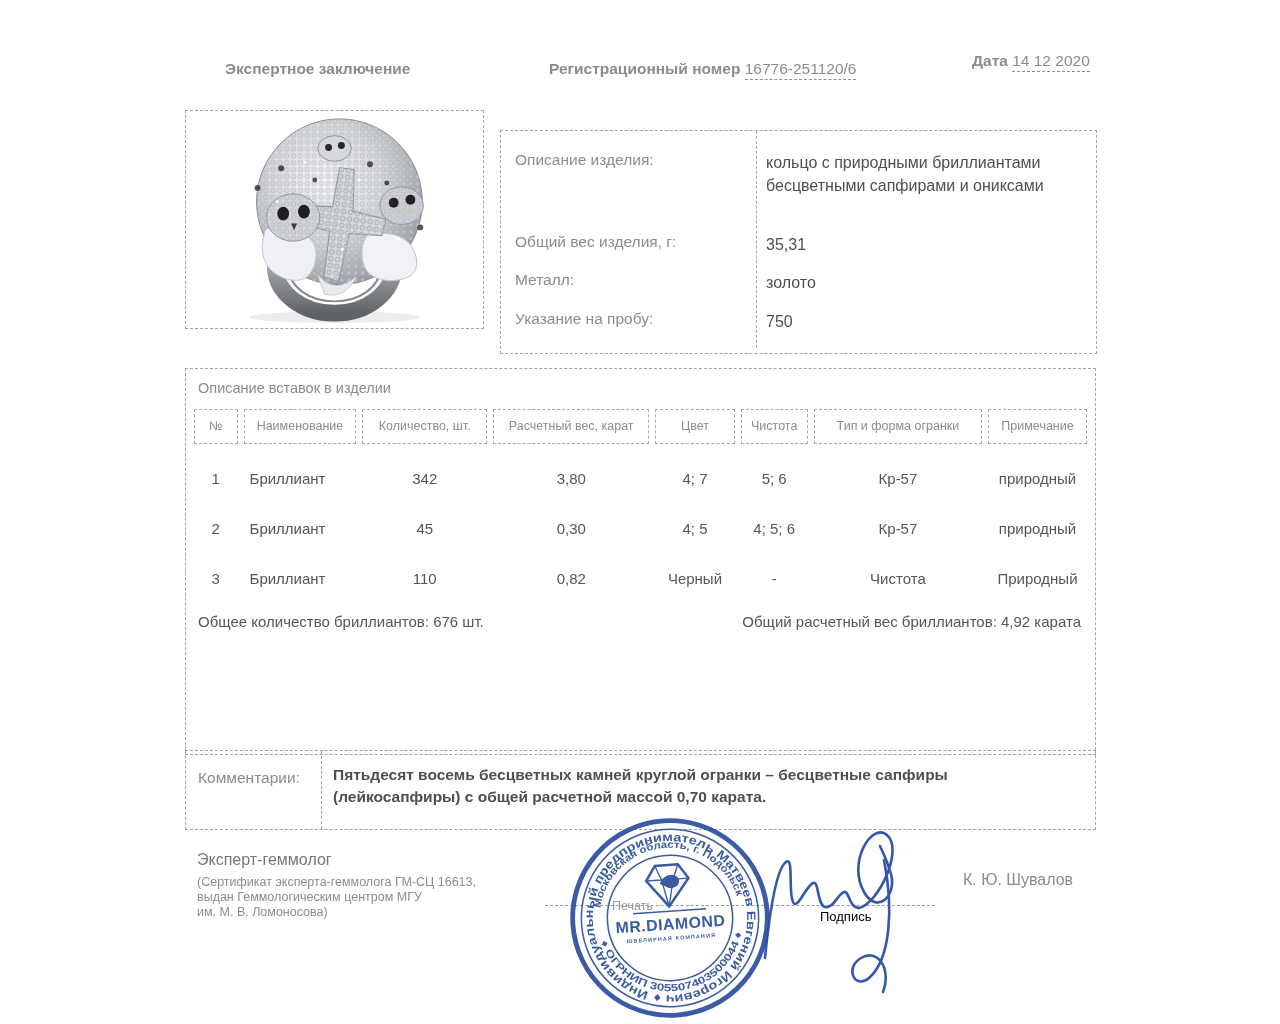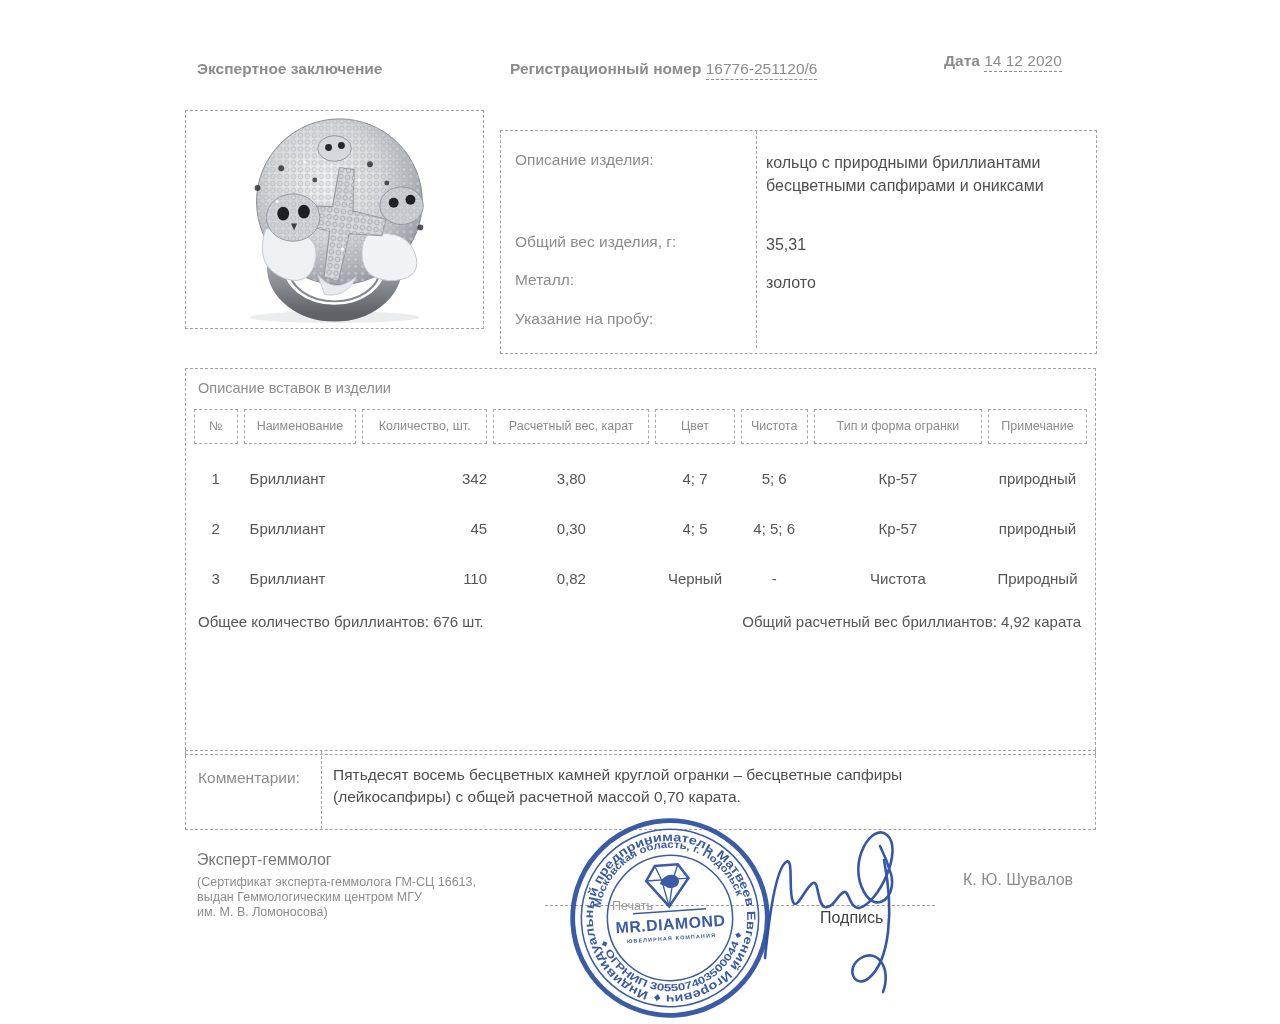--- a/index.html
+++ b/index.html
@@ -1,64 +1,64 @@
 <!DOCTYPE html>
 <html><head>
 <meta charset="utf-8">
 <style>
   * { margin:0; padding:0; box-sizing:border-box; }
   html,body { width:1280px; height:1024px; background:#ffffff;
     font-family:"Liberation Sans","DejaVu Sans",sans-serif; overflow:hidden; }
   .abs { position:absolute; }
-  .gray  { color:#8c8c8c; }
+  .gray  { color:#8c8c8c;margin-left:28px; }
   .bold  { font-weight:bold; }
   .dashbox { border:1px dashed #a3a3a3; }
   .dashline-b { border-bottom:1px dashed #8f8f8f; padding-bottom:2px; }
 
   
   #hdr-title { left:197px; top:60px; font-size:15.5px; }
-  #hdr-reg   { left:510px; top:60px; font-size:15.5px; }
+  #hdr-reg   { left:521px; top:60px; font-size:15.5px; }
   #hdr-date  { left:944px; top:52px; font-size:15.5px; }
   .hdr-val { font-weight:normal; color:#8c8c8c; }
 
   
   #photo-box { left:185px; top:110px; width:299px; height:219px; background:#fff; }
   #desc-box  { left:500px; top:110px; width:597px; height:224px;margin-top:20px; }
   #desc-divider { left:255px; top:0; height:217px; border-left:1px dashed #a3a3a3; }
   .desc-label { position:absolute; left:14px; font-size:15.5px; color:#8c8c8c; }
   .desc-value { position:absolute; left:265px; font-size:16px; color:#4f4f4f; width:315px; line-height:1.45; }
 
   
   #table-box { left:185px; top:368px; width:911px; height:387px; }
   #table-title { position:absolute; left:12px; top:11px; font-size:14.5px; color:#8c8c8c; }
   #thead { position:absolute; left:8px; top:40px; right:8px; display:flex; gap:6px; }
   .th { border:1px dashed #a8a8a8; height:35px; display:flex; align-items:center; justify-content:center;
         font-size:12.5px; color:#8c8c8c; text-align:center; line-height:1.1; }
   #tbody { position:absolute; left:8px; top:84px; right:8px; }
   .tr { display:flex; gap:6px; height:50px; align-items:center; }
   .td { font-size:15px; color:#565656; text-align:center; }
-  .c0{width:44px;} .c1{width:114px;} .c2{width:126px;text-align:right;} .c3{width:158px;}
+  .c0{width:44px;} .c1{width:114px;} .c2{width:126px;} .c3{width:158px;}
   .c4{width:80px;} .c5{width:68px;} .c6{width:170px;} .c7{width:100px;}
   .td.c1 { text-align:left; padding-left:6px; }
   #totals { position:absolute; left:12px; right:14px; top:244px; display:flex;
             justify-content:space-between; font-size:15px; color:#565656; }
 
   
   #comments-box { left:185px; top:750px; width:911px; height:80px; }
   #comments-divider { position:absolute; left:135px; top:0; height:78px; border-left:1px dashed #a3a3a3; }
   #comments-label { position:absolute; left:12px; top:18px; font-size:15.5px; color:#8c8c8c; }
   #comments-text { position:absolute; left:147px; top:13px; width:660px; font-size:15.5px;
-                   color:#4f4f4f; line-height:1.4; }
+                   color:#4f4f4f; line-height:1.4;font-weight:bold; }
 
   
   #expert-role { left:197px; top:851px; font-size:16px; color:#777777; }
   .cert-line { position:absolute; left:197px; font-size:12.5px; color:#8c8c8c; }
   #sig-line { left:545px; top:905px; width:390px; border-top:1px dashed #9a9a9a; z-index:1; }
   #stamp-label  { left:612px; top:899px; font-size:12.5px; color:#9a9a9a; z-index:0; }
-  #sign-label   { left:820px; top:909px; font-size:16px; color:#404040; z-index:2; }
+  #sign-label   { left:820px; top:909px; font-size:13px; color:#000000; z-index:2; }
   #expert-name  { left:963px; top:871px; font-size:16px; color:#8c8c8c; }
   #stamp-svg { left:562px; top:812px; z-index:3; }
   #signature-svg { left:730px; top:818px; z-index:4; }
 </style>
 </head>
 <body>
 
 <div class="abs bold gray" id="hdr-title">Экспертное заключение</div>
 <div class="abs bold gray" id="hdr-reg">
   <span>Регистрационный номер</span>
@@ -137,20 +137,21 @@
 
 <div class="abs dashbox" id="desc-box">
   <div class="abs" id="desc-divider"></div>
   <div class="desc-label" style="top:20px">Описание изделия:</div>
   <div class="desc-value" style="top:20px">кольцо с природными бриллиантами бесцветными сапфирами и ониксами</div>
   <div class="desc-label" style="top:102px">Общий вес изделия, г:</div>
   <div class="desc-value" style="top:102px">35,31</div>
   <div class="desc-label" style="top:140px">Металл:</div>
   <div class="desc-value" style="top:140px">золото</div>
   <div class="desc-label" style="top:179px">Указание на пробу:</div>
+  <div class="desc-value" style="top:179px">750</div>
 </div>
 
 <div class="abs dashbox" id="table-box">
   <div id="table-title">Описание вставок в изделии</div>
   <div id="thead">
     <div class="th c0">№</div>
     <div class="th c1">Наименование</div>
     <div class="th c2">Количество, шт.</div>
     <div class="th c3">Расчетный вес, карат</div>
     <div class="th c4">Цвет</div>

